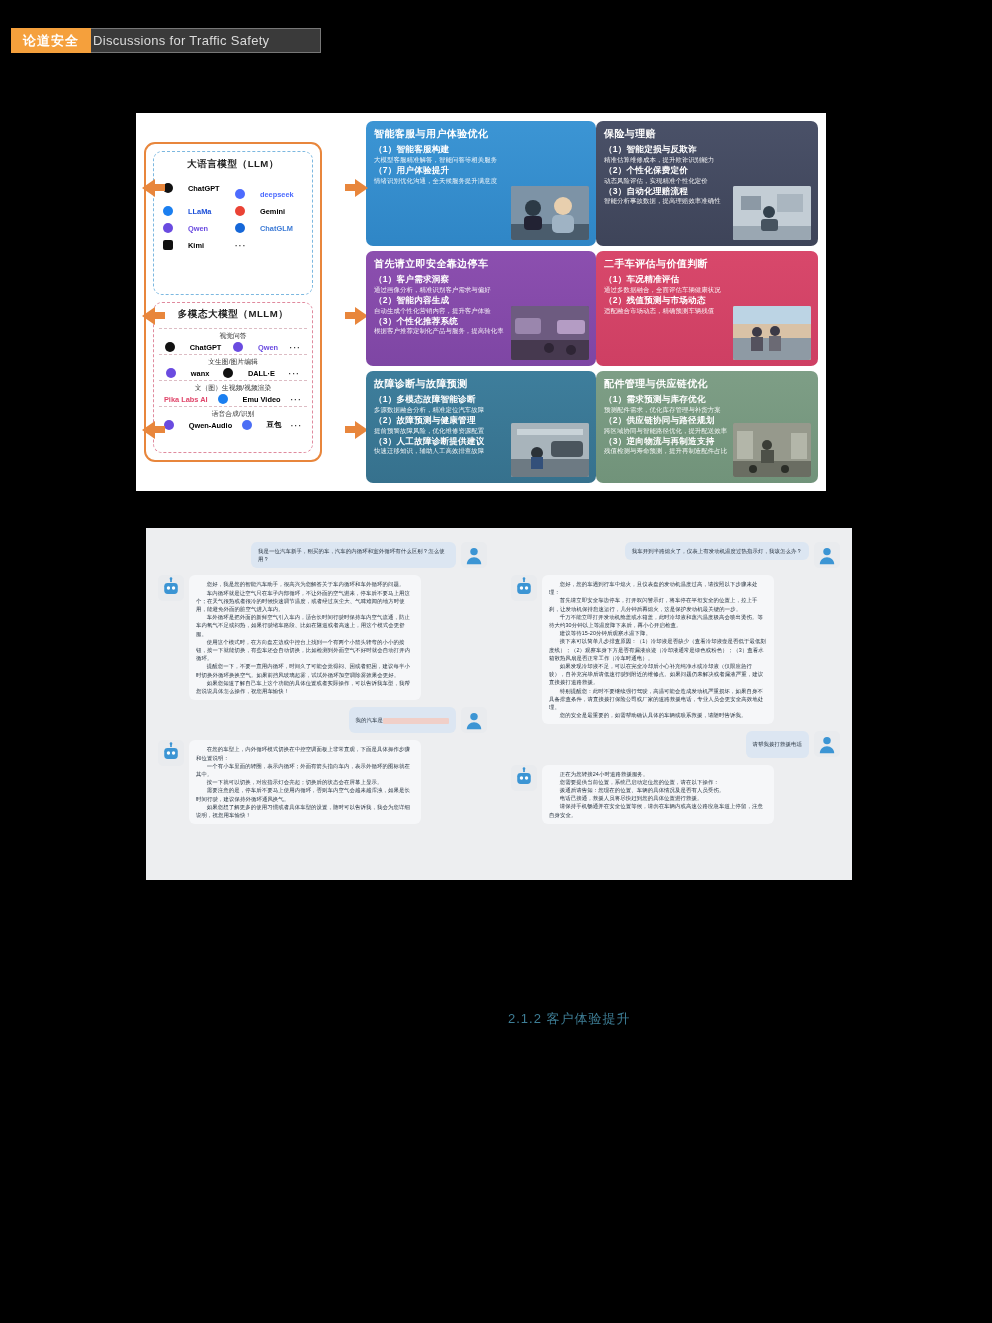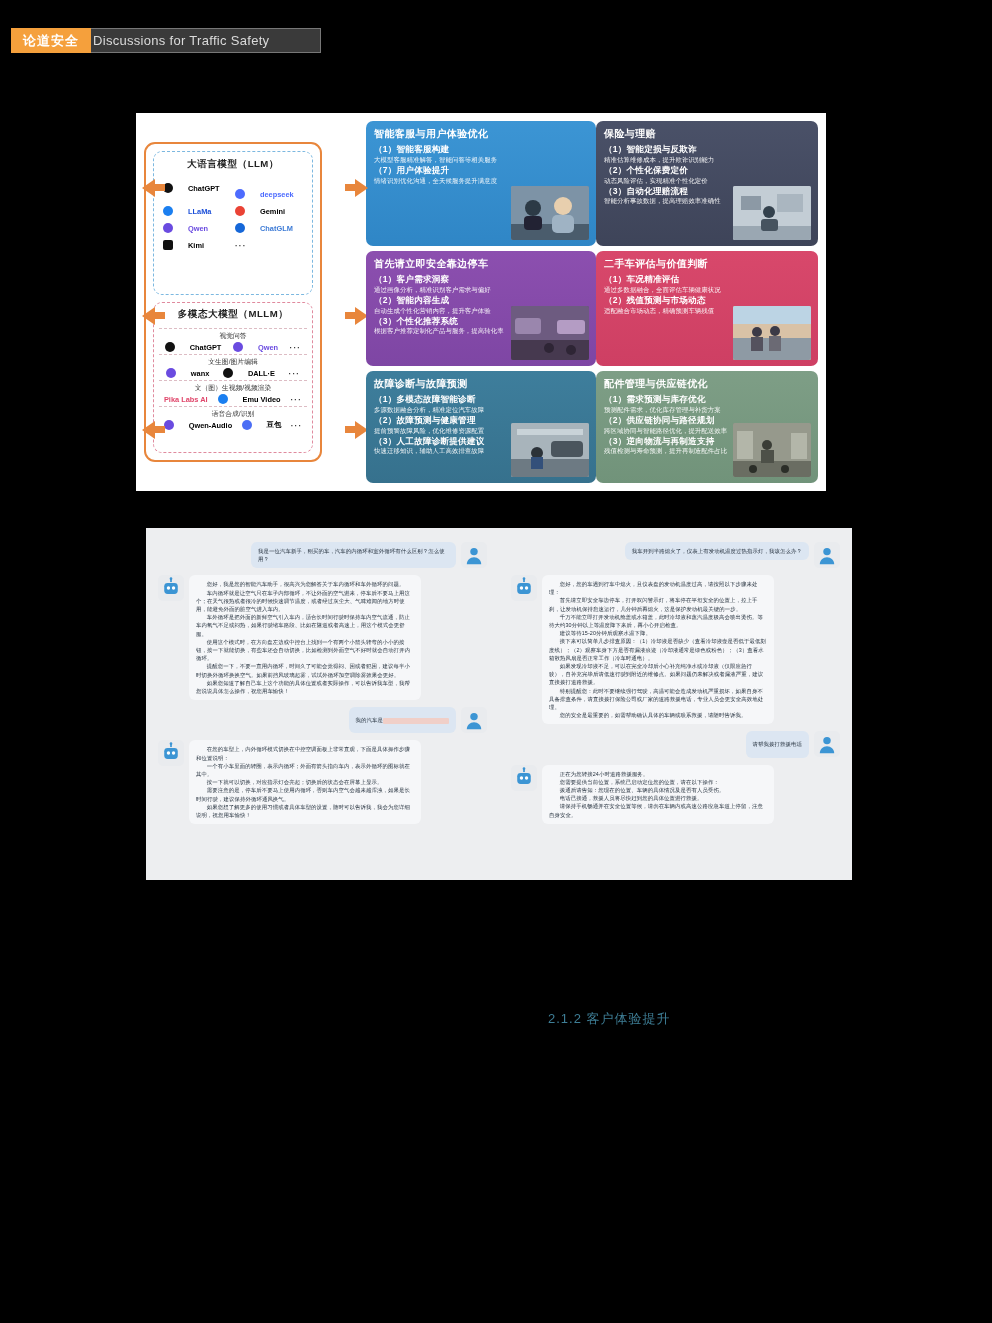--- a/index.html
+++ b/index.html
@@ -98,21 +98,21 @@
     background:#DCE6F2; border-radius:6px; padding:5px 7px;
     font-size:5.4px; line-height:1.52; color:#24303d; letter-spacing:.1px;
   }
   .bubble.bot { background:#F6F7F9; }
   .bubble p { text-indent:2em; margin:0; }
   .redact { display:inline-block; background:#f0cfc8; color:transparent;
             border-radius:1px; height:6px; vertical-align:middle; }
 
   
   .caption {
-    position:absolute; left:548px; top:1010px;
+    position:absolute; left:508px; top:1010px;
     color:#3E7E96; font-size:13px; letter-spacing:1px;
   }
 </style>
 </head>
 <body>
 
 <div class="banner">
   <div class="banner-cn">论道安全</div>
   <div class="banner-en">Discussions for Traffic Safety</div>
 </div>

